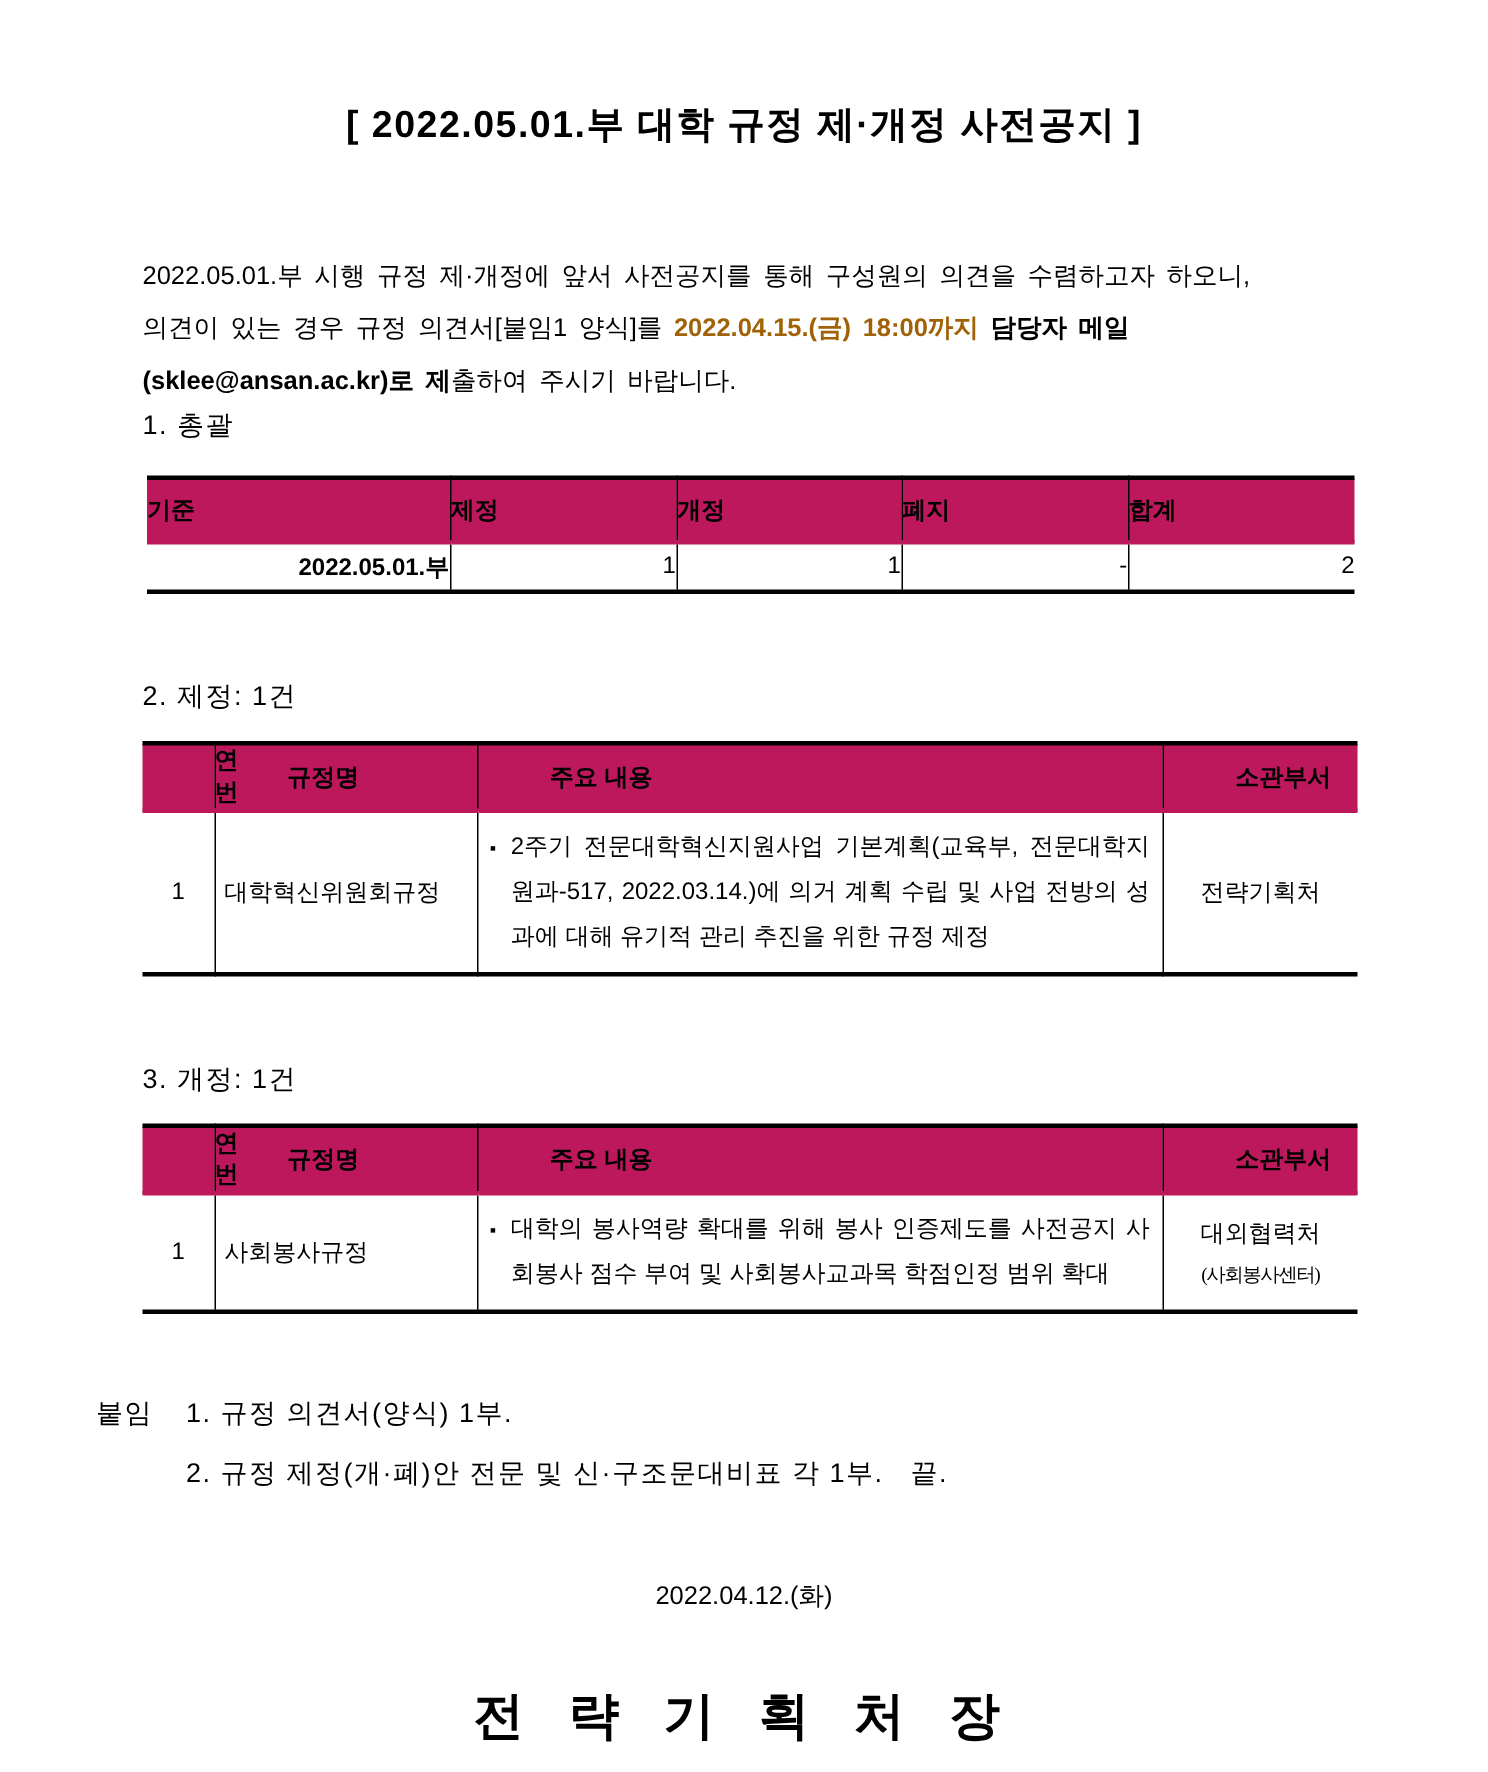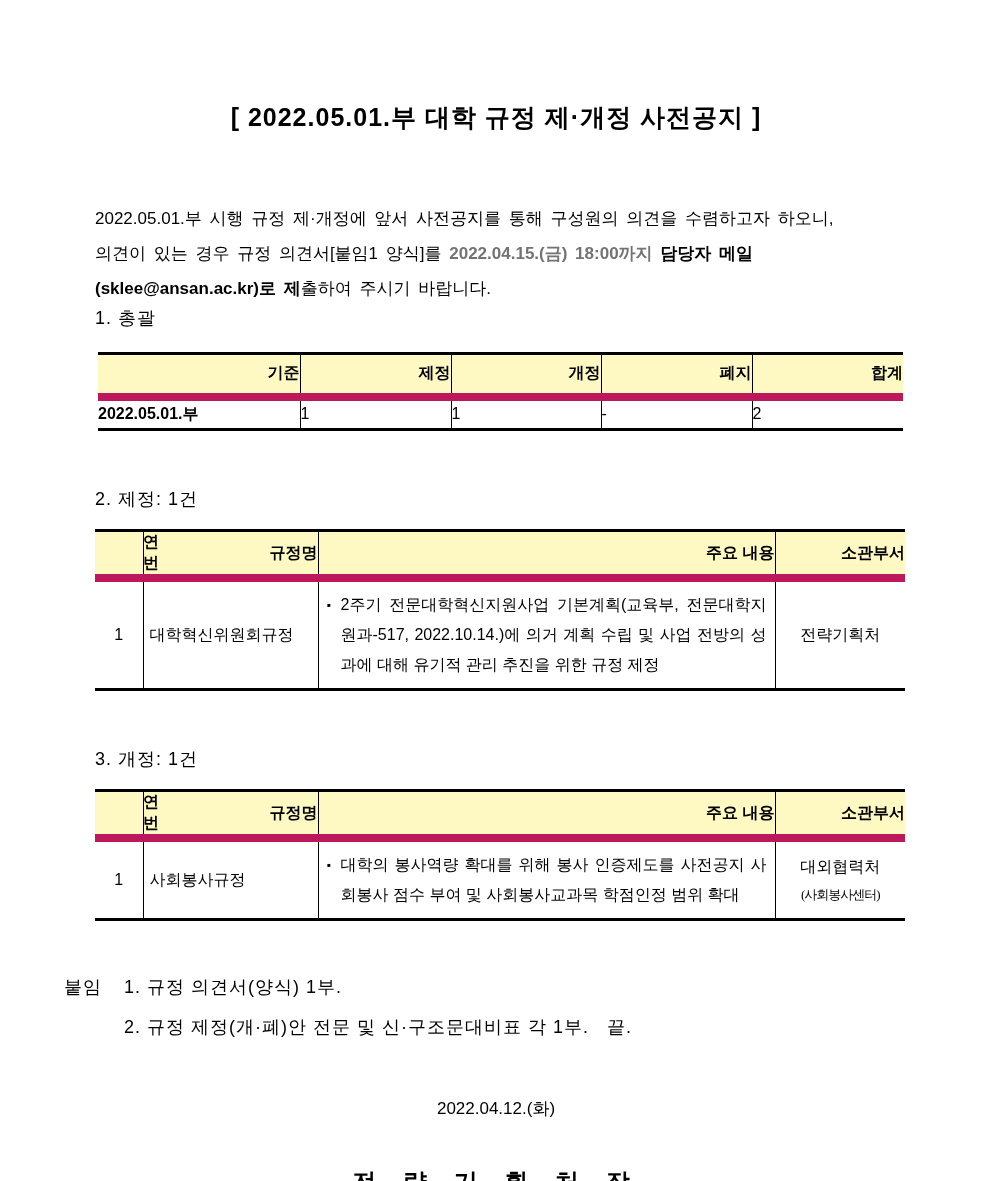--- a/index.html
+++ b/index.html
@@ -7,36 +7,36 @@
   body {
     width: 992px; height: 1181px;
     font-family: "Liberation Sans", "DejaVu Sans", sans-serif;
     color: #000000;
     position: relative;
     overflow: hidden;
   }
   .page { width: 992px; height: 1181px; background: #ffffff; }
 
   .doc-title {
-    padding-top: 101px;
+    padding-top: 66px;
     text-align: center;
     font-size: 25px;
     font-weight: bold;
     letter-spacing: 1px;
     white-space: nowrap;
   }
 
   .intro {
     margin: 67px 90px 0 95px;
     font-size: 17px;
     line-height: 35px;
     word-spacing: 3px;
   }
   .intro .line { white-space: nowrap; }
-  .deadline { color: #737373; font-weight: bold; }
+  .deadline { color: #a16207; font-weight: bold; }
   .b { font-weight: bold; }
 
   .section-heading {
     margin-left: 95px;
     font-size: 18px;
     letter-spacing: 1px;
   }
   .sh-1 { }
   .sh-2 { margin-top: 56px; }
   .sh-3 { margin-top: 56px; }
@@ -44,29 +44,29 @@
   table {
     border-collapse: collapse;
     table-layout: fixed;
     border-top: 3px solid #000;
     border-bottom: 3px solid #000;
     font-size: 16px;
   }
   th, td { border: none; }
   th:not(:first-child), td:not(:first-child) { border-left: 1px solid #000; }
   thead th {
-    background: #fef9c3;
-    border-bottom: 8px solid #be185d;
+    background: #be185d;
+    border-bottom: 3px solid #be185d;
     font-weight: bold;
-    text-align: right;
+    text-align: left;
   }
 
   .t-summary { margin: 22px 0 0 98px; width: 805px; }
   .t-summary thead th { height: 43px; }
-  .t-summary tbody td { height: 33px; text-align: left; }
+  .t-summary tbody td { height: 33px; text-align: right; }
   .t-summary .basis-cell { font-weight: bold; }
 
   .t-reg { margin: 18px 0 0 95px; width: 810px; }
   .t-reg thead th { height: 37px; padding-left: 48px; }
   .t-reg td.no-cell { text-align: center; vertical-align: middle; }
   .t-reg td.name-cell { padding: 6px 4px 6px 6px; vertical-align: middle; text-align: left; }
   .t-reg td.content-cell { padding: 8px 8px 8px 8px; vertical-align: middle; }
   .t-reg td.dept-cell { text-align: center; vertical-align: middle; font-family: Liberation Serif, serif; }
   .t-enact tbody td { height: 90px; }
   .t-amend tbody td { height: 73px; }
@@ -92,21 +92,21 @@
 
   .doc-date {
     margin-top: 50px;
     text-align: center;
     font-size: 17px;
   }
 
   .signature {
     margin-top: 46px;
     text-align: center;
-    font-size: 24px;
+    font-size: 34px;
     font-weight: bold;
     letter-spacing: 10px;
     white-space: nowrap;
   }
 </style>
 </head>
 <body>
 
 <div class="page">
 
@@ -165,21 +165,21 @@
         <th>소관부서</th>
       </tr>
     </thead>
     <tbody>
       <tr>
         <td class="no-cell">1</td>
         <td class="name-cell">대학혁신위원회규정</td>
         <td class="content-cell">
           <div class="content-flex">
             <span class="bullet">▪</span>
-            <span class="content-text">2주기 전문대학혁신지원사업 기본계획(교육부, 전문대학지원과-517, 2022.10.14.)에 의거 계획 수립 및 사업 전방의 성과에 대해 유기적 관리 추진을 위한 규정 제정</span>
+            <span class="content-text">2주기 전문대학혁신지원사업 기본계획(교육부, 전문대학지원과-517, 2022.03.14.)에 의거 계획 수립 및 사업 전방의 성과에 대해 유기적 관리 추진을 위한 규정 제정</span>
           </div>
         </td>
         <td class="dept-cell">전략기획처</td>
       </tr>
     </tbody>
   </table>
 
   <div class="section-heading sh-3">3. 개정: 1건</div>
 
   <table class="t-reg t-amend">

